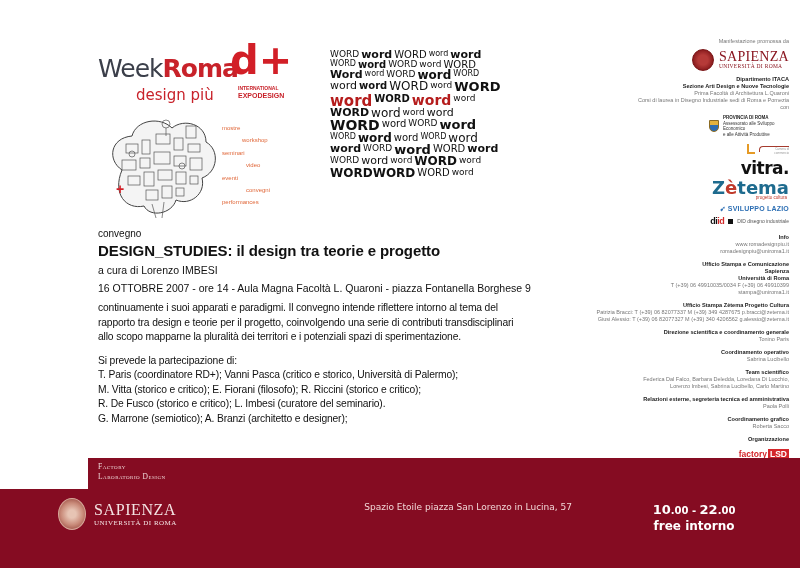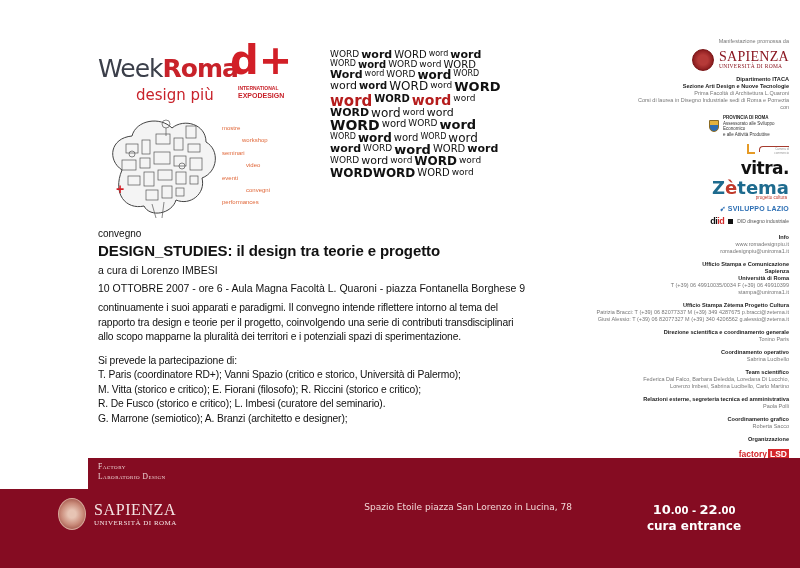--- a/index.html
+++ b/index.html
@@ -200,29 +200,29 @@
     <span style="font-size:12px;font-weight:bold">WORDWORD</span>
     <span style="font-size:10px">WORD</span>
     <span style="font-size:9px">word</span>
   </div>
 </div>
 
 <div class="main">
   <div class="convegno">convegno</div>
   <div class="title">DESIGN_STUDIES: il design tra teorie e progetto</div>
   <div class="curator">a cura di Lorenzo IMBESI</div>
-  <div class="date-line">10 OTTOBRE 2007 - ore 6 - Aula Magna Facoltà L. Quaroni - piazza Fontanella Borghese 9</div>
+  <div class="date-line">16 OTTOBRE 2007 - ore 14 - Aula Magna Facoltà L. Quaroni - piazza Fontanella Borghese 9</div>
   <div class="para">
     <div>continuamente i suoi apparati e paradigmi. Il convegno intende riflettere intorno al tema del</div>
     <div>rapporto tra design e teorie per il progetto, coinvolgendo una serie di contributi transdisciplinari</div>
     <div>allo scopo mapparne la pluralità dei territori e i potenziali spazi di sperimentazione.</div>
   </div>
   <div class="part">
     <div>Si prevede la partecipazione di:</div>
-    <div>T. Paris (coordinatore RD+); Vanni Spazio (critico e storico, Università di Palermo);</div>
+    <div>T. Paris (coordinatore RD+); Vanni Pasca (critico e storico, Università di Palermo);</div>
     <div>M. Vitta (storico e critico); E. Fiorani (filosofo); R. Riccini (storico e critico);</div>
     <div>R. De Fusco (storico e critico); L. Imbesi (curatore del seminario).</div>
     <div>G. Marrone (semiotico);  A. Branzi (architetto e designer);</div>
   </div>
 </div>
 
 <div class="credits">
   <div class="cr-small">Manifestazione promossa da</div>
   <div class="sap-top">
     <div class="sap-seal"></div>
@@ -317,18 +317,18 @@
   <div>Laboratorio Design</div>
 </div>
 <div class="band-sap">
   <div class="band-seal"></div>
   <div class="band-sap-text">
     <div class="n">SAPIENZA</div>
     <div class="u">UNIVERSITÀ DI ROMA</div>
   </div>
 </div>
 <div class="band-dates">
-  <div class="venue">Spazio Etoile piazza San Lorenzo in Lucina, 78</div>
+  <div class="venue">Spazio Etoile piazza San Lorenzo in Lucina, 57</div>
 </div>
 <div class="band-hours">
   <div class="h"><b>10</b><span>.00 - </span><b>22</b><span>.00</span></div>
-  <div class="f">cura entrance</div>
+  <div class="f">free intorno</div>
 </div>
 
 </body></html>

